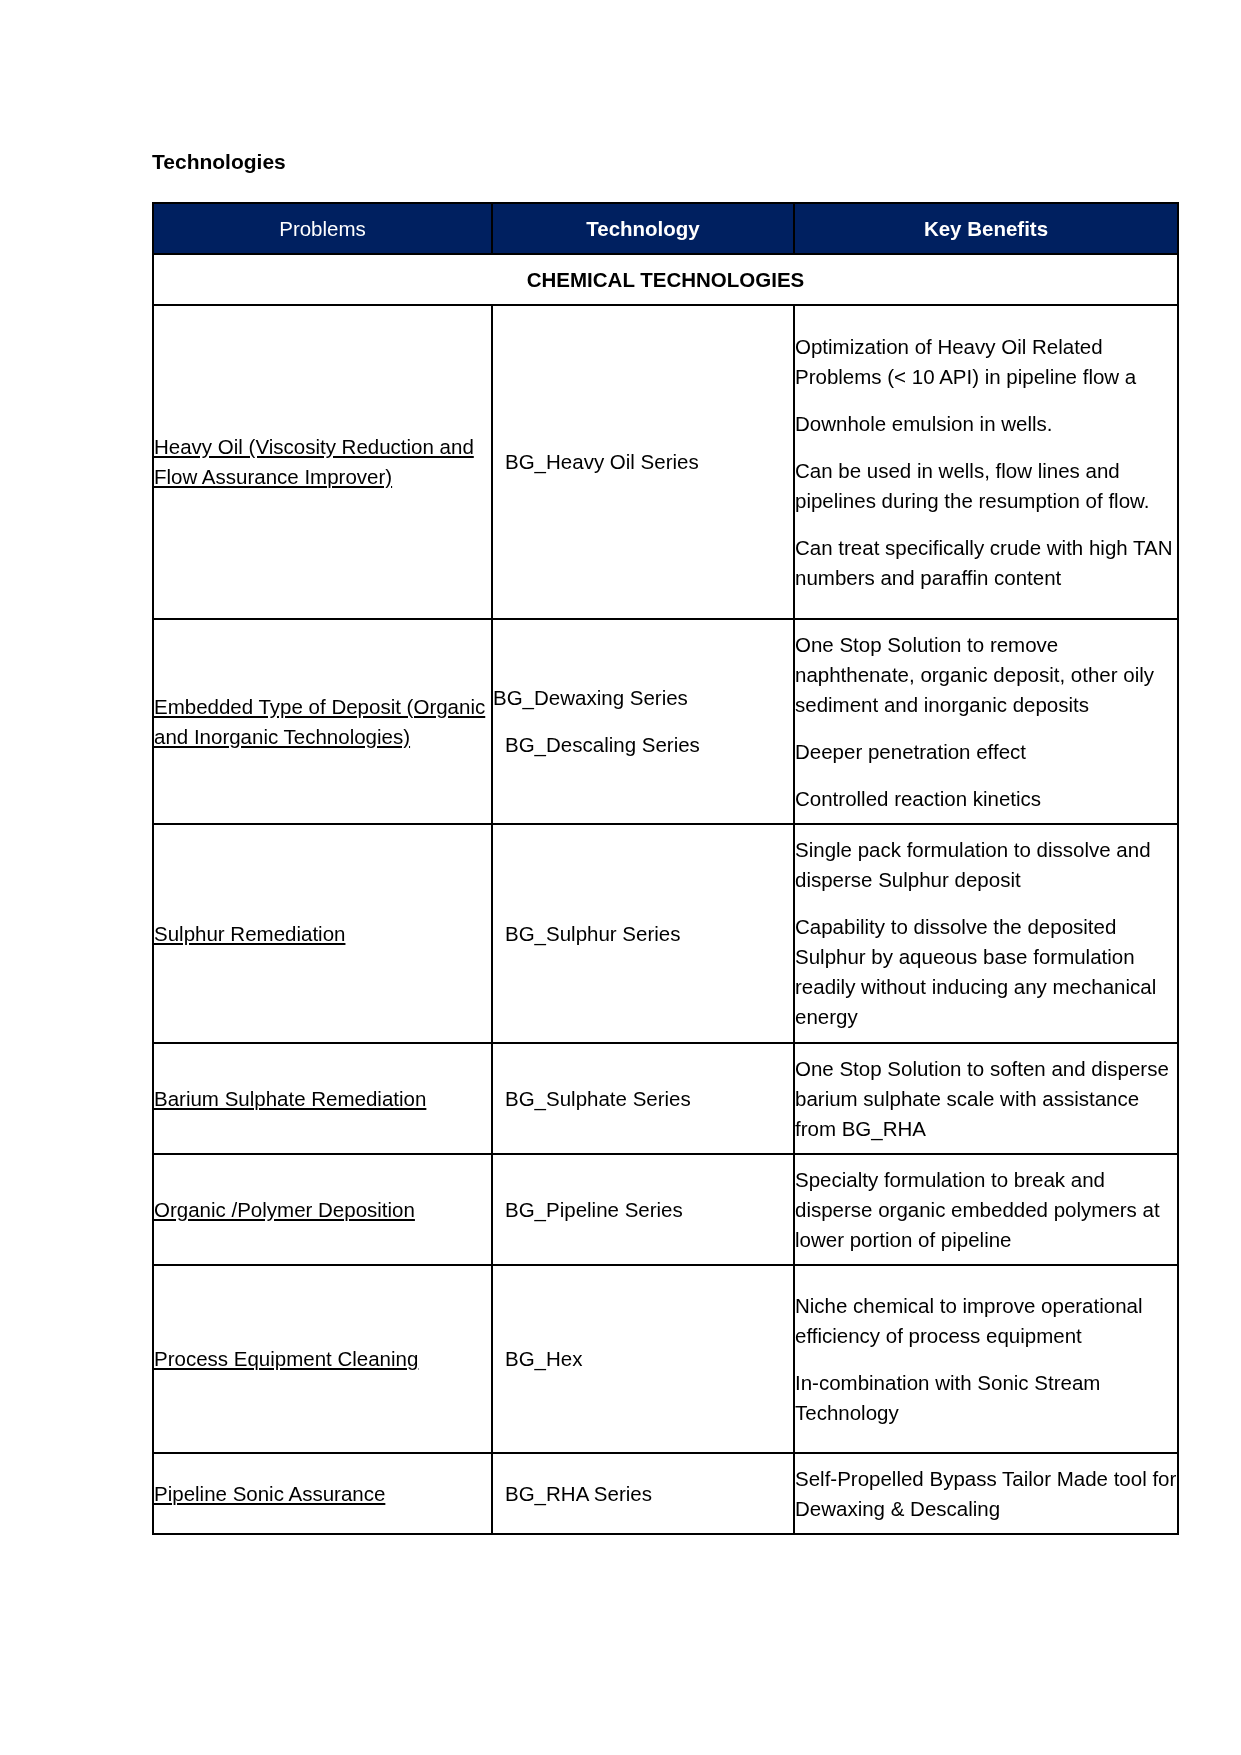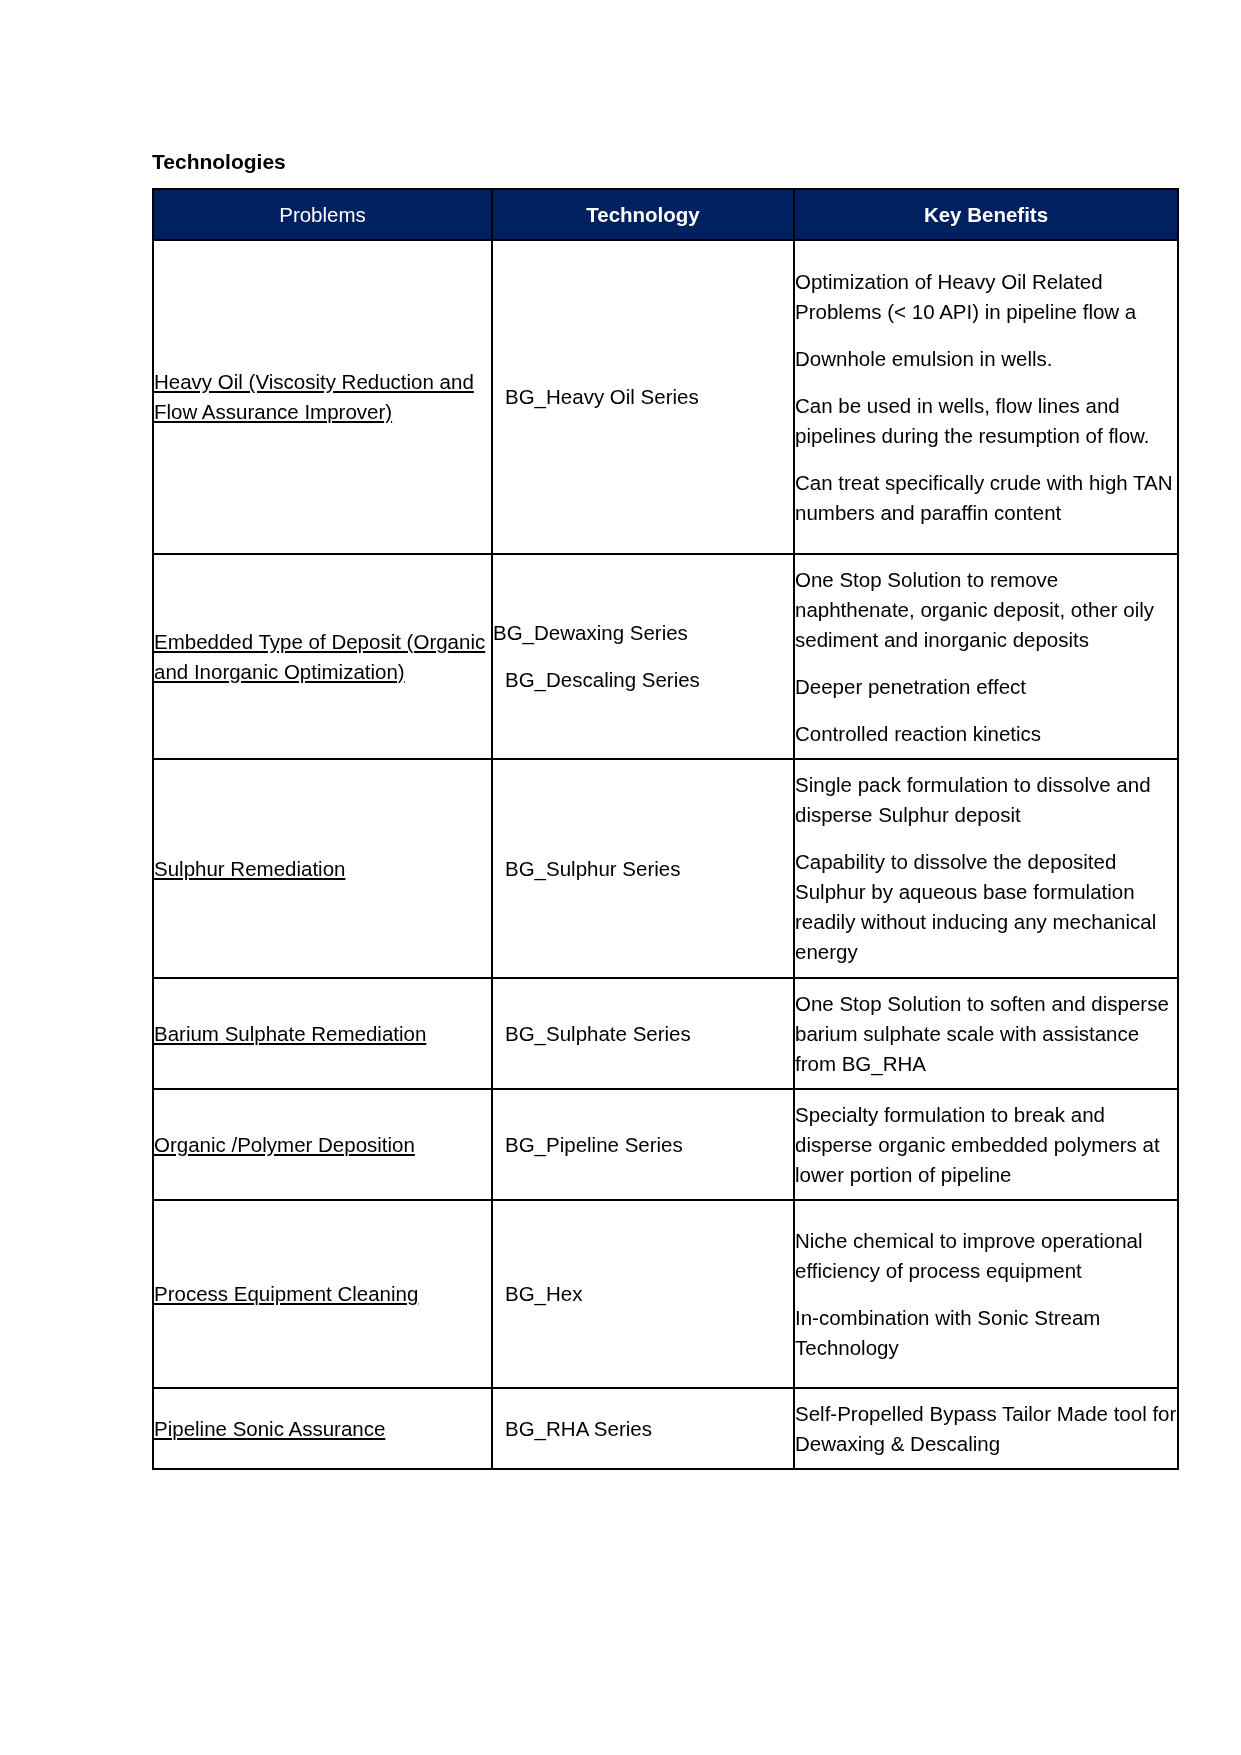--- a/index.html
+++ b/index.html
@@ -5,21 +5,21 @@
   html, body { margin: 0; padding: 0; background: #ffffff; }
   body {
     width: 1241px; height: 1755px; position: relative; overflow: hidden;
     font-family: "Liberation Sans", "DejaVu Sans", sans-serif; color: #000;
   }
   .page-title {
     position: absolute; left: 152px; top: 150px;
     font-size: 21px; font-weight: bold;
   }
   table.tech {
-    position: absolute; left: 152px; top: 188px;
+    position: absolute; left: 152px; top: 202px;
     width: 1025px; border-collapse: collapse; table-layout: fixed;
     font-size: 20.5px; line-height: 30px;
   }
   table.tech td, table.tech th {
     border: 2px solid #000; vertical-align: middle; padding: 0;
   }
   th.hdr {
     background: #002060; color: #ffffff; height: 49px;
     font-weight: bold; text-align: center; vertical-align: top;
     padding-top: 4px;
@@ -50,36 +50,39 @@
   </colgroup>
   <thead>
     <tr>
       <th class="hdr normal">Problems</th>
       <th class="hdr">Technology</th>
       <th class="hdr">Key Benefits</th>
     </tr>
   </thead>
   <tbody>
 
+    <tr>
+      <td colspan="3" class="section">CHEMICAL TECHNOLOGIES</td>
+    </tr>
 
     <tr style="height:314px">
       <td class="problem">Heavy Oil (Viscosity Reduction and Flow Assurance Improver)</td>
       <td class="tech-cell">
         <div class="techline">BG_Heavy Oil Series</div>
       </td>
       <td class="benefits">
         <div class="benefit">Optimization of Heavy Oil Related Problems (&lt; 10 API) in pipeline flow a</div>
         <div class="benefit">Downhole emulsion in wells.</div>
         <div class="benefit">Can be used in wells, flow lines and pipelines during the resumption of flow.</div>
         <div class="benefit">Can treat specifically crude with high TAN numbers and paraffin content</div>
       </td>
     </tr>
 
     <tr style="height:205px">
-      <td class="problem">Embedded Type of Deposit (Organic and Inorganic Optimization)</td>
+      <td class="problem">Embedded Type of Deposit (Organic and Inorganic Technologies)</td>
       <td class="tech-cell">
         <div class="techline">BG_Dewaxing Series</div>
         <div class="techline">BG_Descaling Series</div>
       </td>
       <td class="benefits">
         <div class="benefit">One Stop Solution to remove naphthenate, organic deposit, other oily sediment and inorganic deposits</div>
         <div class="benefit">Deeper penetration effect</div>
         <div class="benefit">Controlled reaction kinetics</div>
       </td>
     </tr>

